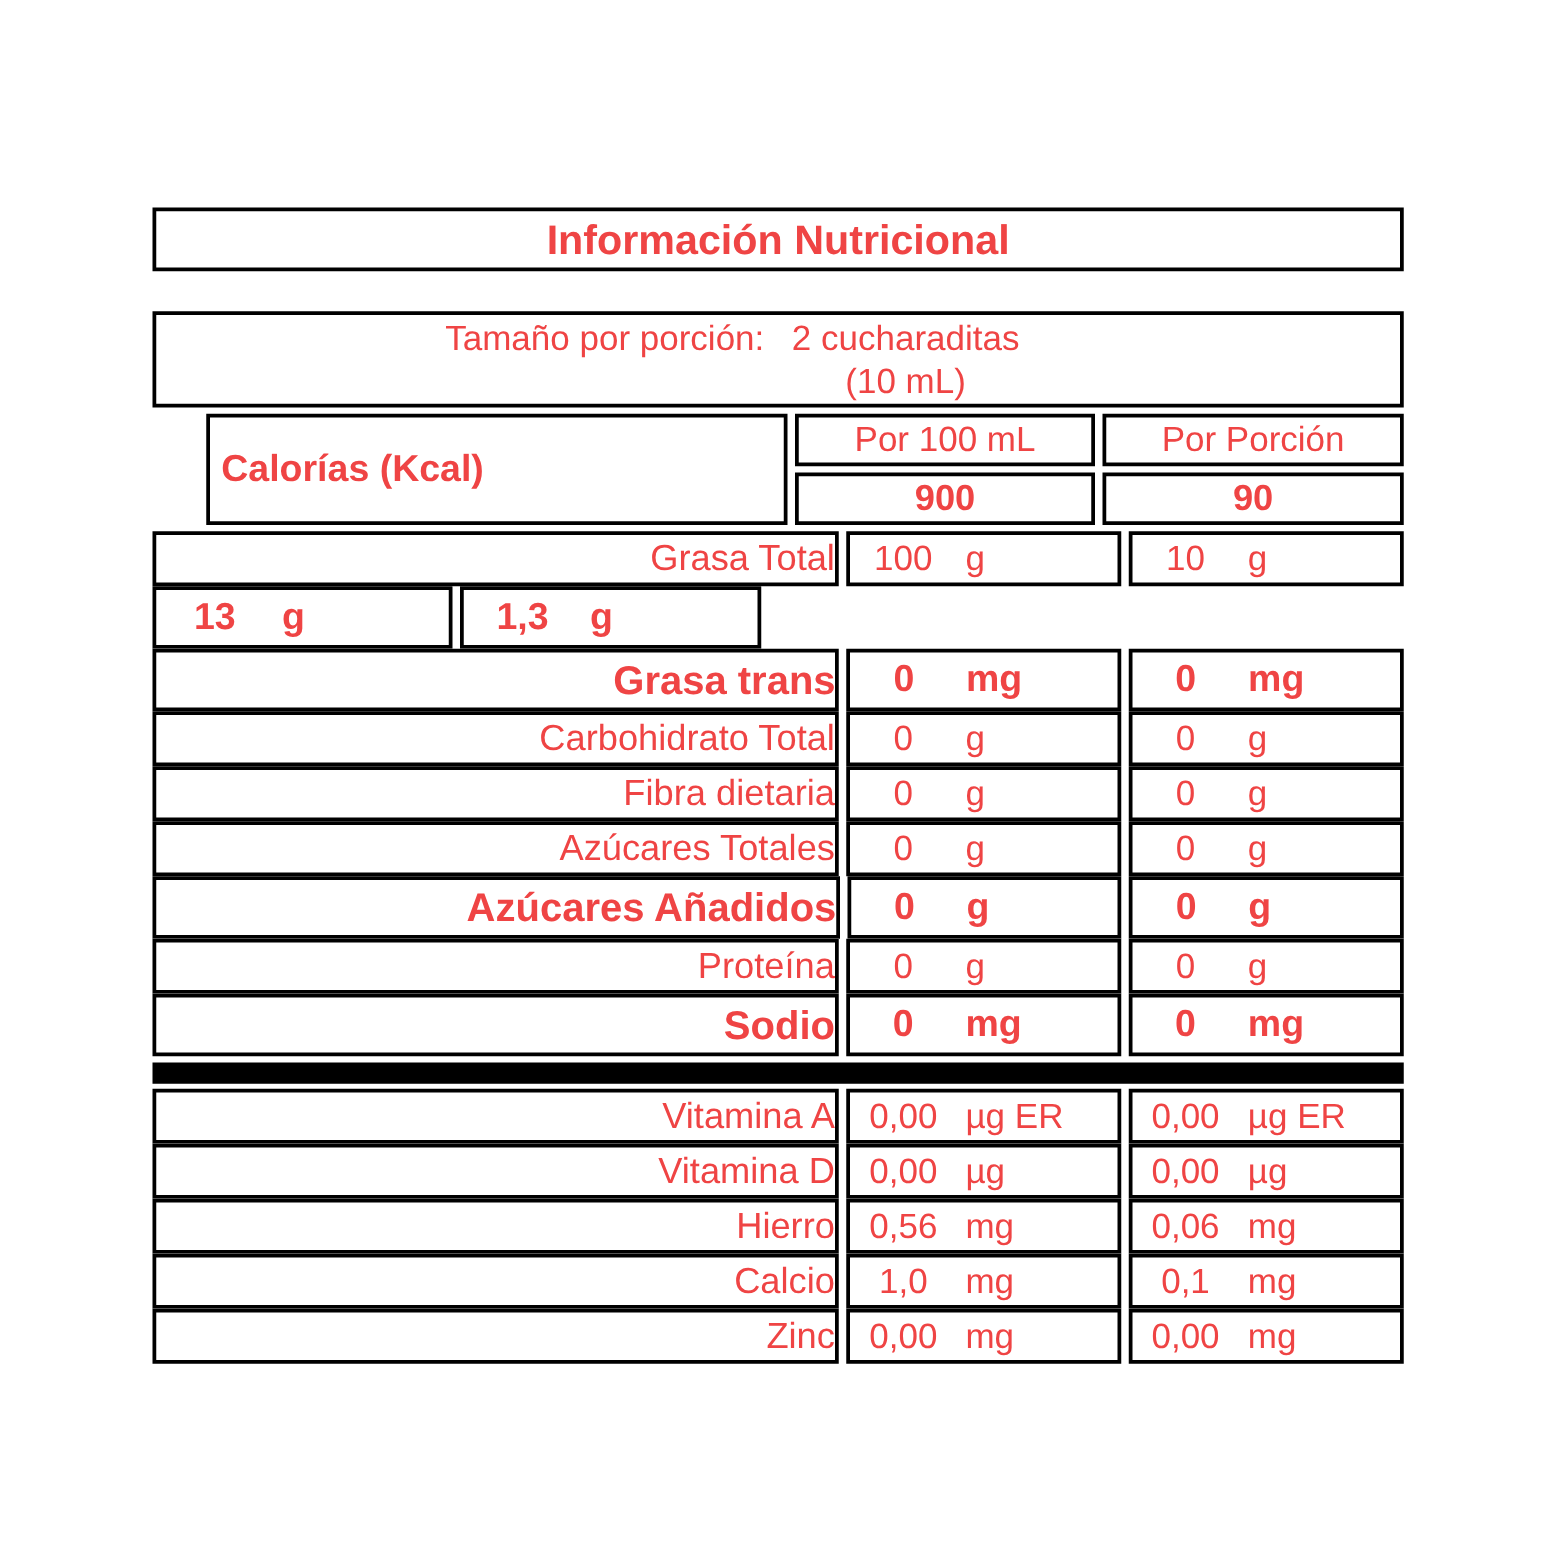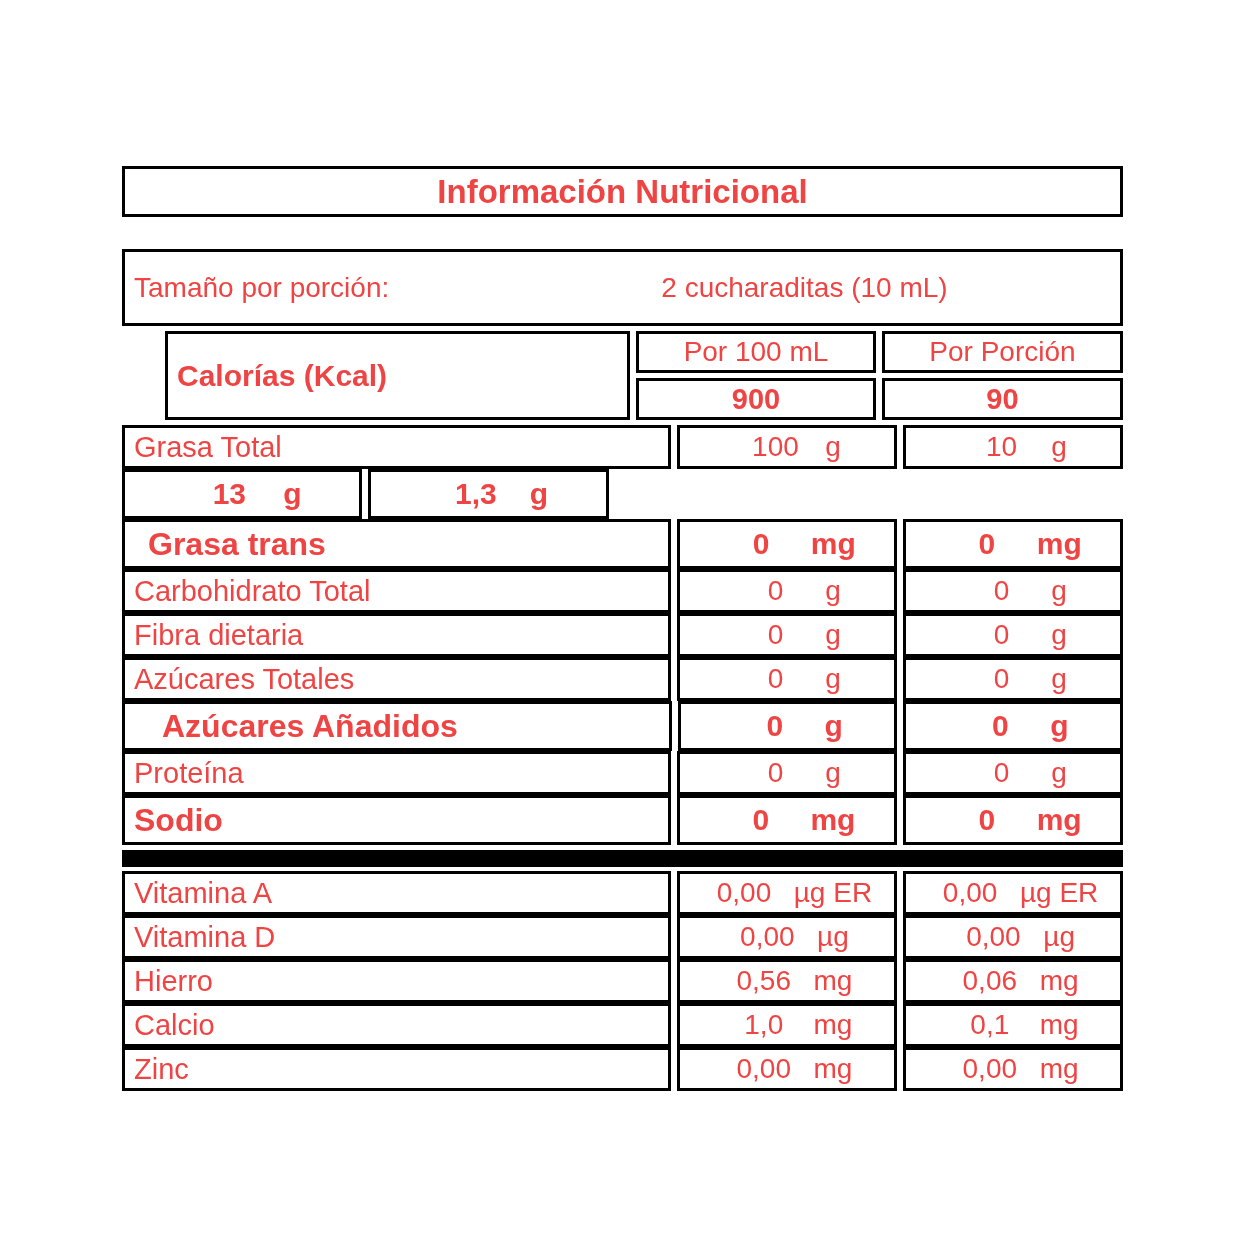--- a/index.html
+++ b/index.html
@@ -35,21 +35,21 @@
     justify-content: center;
     font-weight: bold;
     font-size: 33px;
   }
   
   .serving-box {
     height: 77px;
     padding: 2px 0 2px 9px;
     font-size: 28px;
     display: flex;
-    flex-direction: column;
+    flex-direction: row;
     justify-content: center;
     margin-top: 32px;
   }
   .serving-line { display: flex; line-height: 34px; }
   .s-label { width: 50%; }
   .s-value { width: 36%; text-align: center; }
   
   .calories-row { display: flex; gap: 6px; padding-left: 43px; }
   .cal-label {
     width: 508px;
@@ -78,30 +78,30 @@
   
   .nrow { display: flex; gap: 6px; }
   .nrow .box { height: 44px; }
   .nrow.bold .box { height: 50px; }
   .cell-label {
     width: 600px;
     display: flex;
     align-items: center;
     padding-left: 9px;
     font-size: 29px;
+    justify-content: flex-end;
   }
   .nrow.bold .cell-label { font-weight: bold; font-size: 32px; }
   .nrow.ind1 .cell-label { padding-left: 23px; }
   .nrow.ind2 .cell-label { padding-left: 37px; }
   .cell-val {
     width: 240px;
     display: flex;
     align-items: center;
     font-size: 28px;
-    justify-content: center;
   }
   .cell-val.c2 { width: 241px; }
   .nrow.bold .cell-val { font-weight: bold; font-size: 30px; }
   .num { width: 40%; text-align: center; white-space: nowrap; }
   .unit { margin-left: 7px; text-align: left; white-space: nowrap; }
   
   .separator {
     height: 17px;
     background: #000000;
     margin-top: 0;

